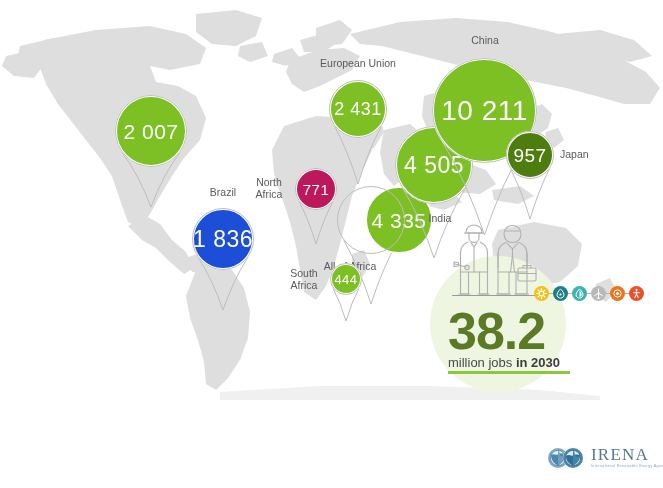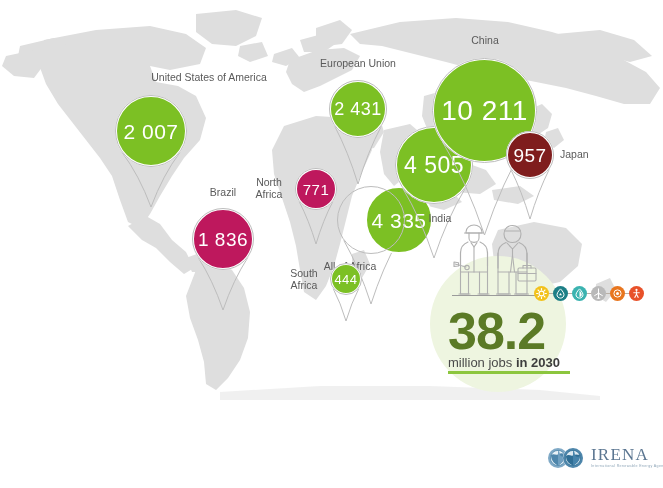--- a/index.html
+++ b/index.html
@@ -158,27 +158,26 @@
 
   <div class="halo" style="left:430px;top:256px;width:136px;height:136px;"></div>
 
   <div id="pinlayer">
       <div class="pin" style="left: 115px; top: 95px; width: 72px; height: 72px;">
         <svg class="tailsvg" width="72" height="114" viewBox="0 0 72 114">
           <path d="M7.2 57.6 Q23.8 79.6 36.0 112.0 Q48.2 79.6 64.8 57.6" fill="none" stroke="#bdbdbd" stroke-width="1"></path>
         </svg>
         <div class="bub" style="width: 72px; height: 72px; font-size: 21px; background: rgb(124, 192, 36);">2 007</div>
         <div class="ring" style="width: 72px; height: 72px;"></div>
-        <div class="lbl c" style="left: 19px; top: -24px; width: 150px; color: rgb(90, 90, 90);">United States of America</div>
       </div>
       <div class="pin" style="left: 192px; top: 208px; width: 62px; height: 62px;">
         <svg class="tailsvg" width="62" height="104" viewBox="0 0 62 104">
           <path d="M6.2 49.6 Q20.5 71.6 31.0 102.0 Q41.5 71.6 55.8 49.6" fill="none" stroke="#bdbdbd" stroke-width="1"></path>
         </svg>
-        <div class="bub" style="width: 62px; height: 62px; font-size: 19px; background: #be185d;">1 836</div>
+        <div class="bub" style="width: 62px; height: 62px; font-size: 23px; background: #1d4ed8;">1 836</div>
         <div class="ring" style="width: 62px; height: 62px;"></div>
         <div class="lbl c" style="left: 5px; top: -22px; width: 52px; color: rgb(90, 90, 90);">Brazil</div>
       </div>
       <div class="pin" style="left: 329px; top: 80px; width: 58px; height: 58px;">
         <svg class="tailsvg" width="58" height="106" viewBox="0 0 58 106">
           <path d="M5.8 46.4 Q19.1 71.7 29.0 104.0 Q38.9 71.7 52.2 46.4" fill="none" stroke="#bdbdbd" stroke-width="1"></path>
         </svg>
         <div class="bub" style="width: 58px; height: 58px; font-size: 18px; background: rgb(124, 192, 36);">2 431</div>
         <div class="ring" style="width: 58px; height: 58px;"></div>
         <div class="lbl c" style="left: -18px; top: -23px; width: 94px; color: rgb(90, 90, 90);">European Union</div>
@@ -220,21 +219,21 @@
           <path d="M10.5 84.0 Q34.6 123.6 52.5 177.0 Q70.3 123.6 94.5 84.0" fill="none" stroke="#bdbdbd" stroke-width="1"></path>
         </svg>
         <div class="bub" style="width: 105px; height: 105px; font-size: 28px; background: rgb(124, 192, 36);">10 211</div>
         <div class="ring" style="width: 105px; height: 105px;"></div>
         <div class="lbl c" style="left: 28px; top: -24px; width: 50px; color: rgb(90, 90, 90);">China</div>
       </div>
       <div class="pin" style="left: 506px; top: 131px; width: 48px; height: 48px;">
         <svg class="tailsvg" width="48" height="90" viewBox="0 0 48 90">
           <path d="M4.8 38.4 Q15.8 60.4 24.0 88.0 Q32.2 60.4 43.2 38.4" fill="none" stroke="#bdbdbd" stroke-width="1"></path>
         </svg>
-        <div class="bub" style="width: 48px; height: 48px; font-size: 19px; background: #7f1d1d;">957</div>
+        <div class="bub" style="width: 48px; height: 48px; font-size: 19px; background: #4d7c0f;">957</div>
         <div class="ring" style="width: 48px; height: 48px;"></div>
         <div class="lbl l" style="left: 54px; top: 17px; width: 44px; color: rgb(90, 90, 90);">Japan</div>
       </div>
     </div>
 
   <svg id="workers" style="left:452px;top:222px;width:88px;height:88px;" viewBox="0 0 88 88">
     <g fill="none" stroke="#b0b0b0" stroke-width="1.1" stroke-linejoin="round" stroke-linecap="round">
 
       <g>
         <path d="M14 10 C14 5.5 18 3 22 3 C26 3 30 5.5 30 10 L30 11 L14 11 Z"></path>

